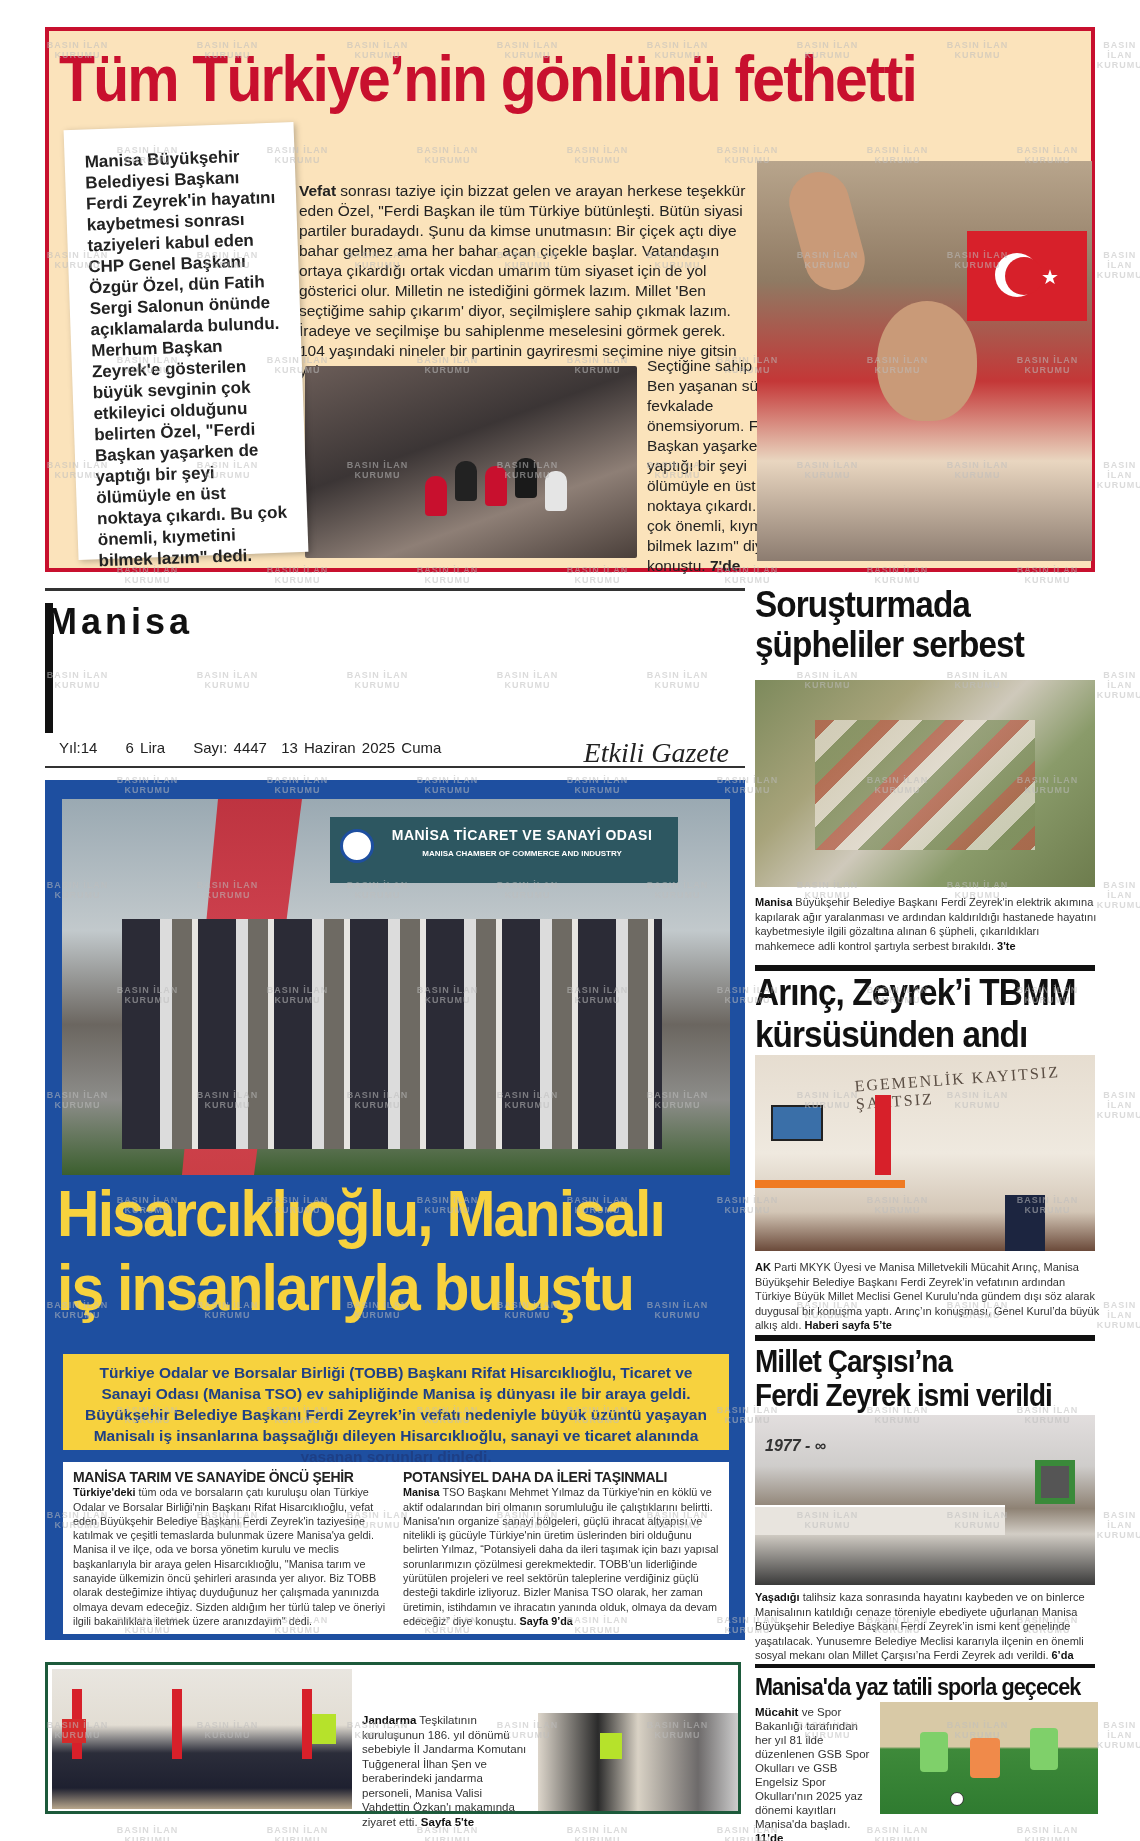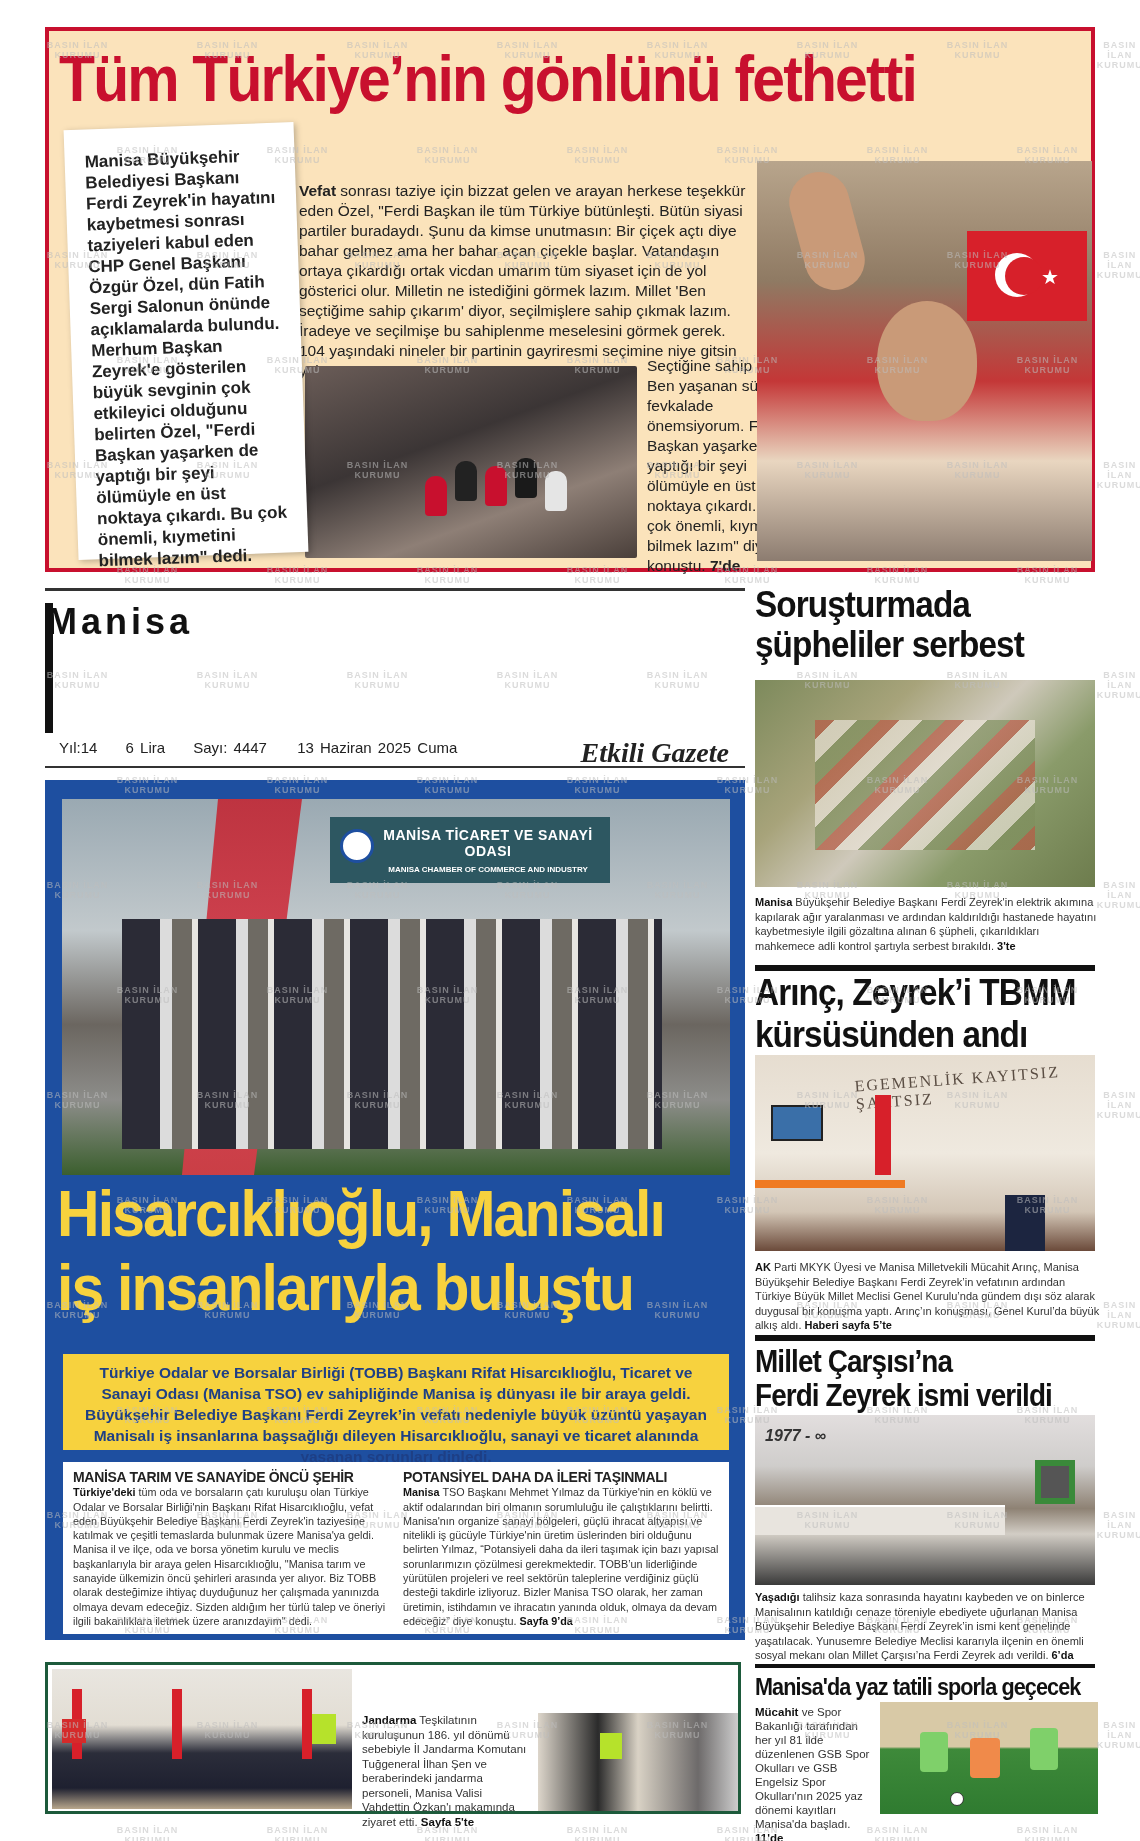--- a/index.html
+++ b/index.html
@@ -16,25 +16,25 @@
 #top-body2{left:598px;top:325px;width:160px;font-size:15.5px;line-height:20px;color:#222}
 #top-photo2{left:708px;top:130px;width:335px;height:400px;background:linear-gradient(180deg,#b8a58c 0%,#8f7a63 30%,#c43737 55%,#e9d6c0 75%,#8c7c70 100%)}
 .mic{width:22px;height:40px;border-radius:10px 10px 4px 4px;background:#c8102e;position:absolute}
 
 #mast{left:45px;top:588px;width:700px;height:180px;border-top:3px solid #333;border-bottom:2px solid #333}
 #mast-manisa{left:2px;top:10px;font-family:"Liberation Sans",sans-serif;font-weight:bold;font-size:36px;letter-spacing:4px;color:#111}
 #mast-manisa-bar{left:0;top:12px;width:8px;height:130px;background:#111}
 #mast-manset{left:14px;top:18px;font-family:"DejaVu Sans",sans-serif;font-weight:bold;font-size:138px;line-height:138px;color:#e31e24;letter-spacing:-4px;text-shadow:0 0 0 #fff,3px 3px 0 #ddd}
 #mast-meta{left:14px;top:148px;font-size:15px;color:#222;white-space:nowrap;word-spacing:2px}
 #mast-meta span{margin-right:22px}
-#mast-slogan{right:16px;top:146px;font-family:"Liberation Serif",serif;font-style:italic;font-weight:bold;font-size:28px;color:#222}
+#mast-slogan{right:16px;top:146px;font-family:"Liberation Serif",serif;font-style:italic;font-weight:normal;font-size:28px;color:#222}
 
 #main{left:45px;top:780px;width:700px;height:860px;background:#1e4fa0;border:2px solid #1e4fa0}
 #main-photo{left:15px;top:17px;width:668px;height:376px;background:linear-gradient(180deg,#9aa9b2 0%,#c2c9cc 35%,#6b6660 60%,#8d8d8a 80%,#3b5f2e 100%)}
-#tso-sign{left:268px;top:18px;width:280px;height:66px;background:#2d5761;color:#fff;text-align:center;padding-top:10px}
+#tso-sign{left:268px;top:18px;width:348px;height:66px;background:#2d5761;color:#fff;text-align:center;padding-top:10px}
 #tso-sign .big{font-weight:bold;font-size:14px;letter-spacing:0.5px}
 #tso-sign .small{font-weight:bold;font-size:8px;margin-top:6px}
 #tso-logo{left:10px;top:12px;width:34px;height:34px;border-radius:50%;background:#fff;border:3px solid #1e4fa0}
 #main-headline{left:10px;top:395px;width:680px;font-family:"Liberation Sans",sans-serif;font-weight:bold;font-size:64px;line-height:74px;color:#f7d23e;letter-spacing:-2px;transform:scaleX(0.92);transform-origin:left top;white-space:nowrap}
 #main-dek{left:16px;top:572px;width:666px;height:96px;background:#f7d23e;color:#1e3f85;font-weight:bold;font-size:15.5px;line-height:21px;text-align:center;padding:8px 10px}
 #main-cols{left:16px;top:680px;width:666px;height:172px;background:#fff;padding:8px 10px}
 .col{position:absolute;top:8px;width:320px;font-size:10.8px;line-height:14.3px;color:#333}
 .col h3{font-family:"Liberation Sans",sans-serif;font-weight:bold;font-size:14px;color:#222;letter-spacing:-0.3px;margin-bottom:1px}
 .col b{font-weight:bold;color:#111}
 
@@ -95,21 +95,21 @@
   </div>
   <div id="top-lede" class="abs">Manisa Büyükşehir Belediyesi Başkanı Ferdi Zeyrek'in hayatını kaybetmesi sonrası taziyeleri kabul eden CHP Genel Başkanı Özgür Özel, dün Fatih Sergi Salonun önünde açıklamalarda bulundu. Merhum Başkan Zeyrek'e gösterilen büyük sevginin çok etkileyici olduğunu belirten Özel, "Ferdi Başkan yaşarken de yaptığı bir şeyi ölümüyle en üst noktaya çıkardı. Bu çok önemli, kıymetini bilmek lazım" dedi.</div>
 </section>
 
 <header id="mast" class="abs">
   <div id="mast-manisa-bar" class="abs"></div>
   <div id="mast-manisa" class="abs">Manisa</div>
   <div id="mast-meta" class="abs">
     <span>Yıl:14</span>
     <span>6 Lira</span>
-    <span style="margin-right:24px">Sayı: 4447</span>
+    <span style="margin-right:8px">Sayı: 4447</span>
     <span>13 Haziran 2025 Cuma</span>
   </div>
   <div id="mast-slogan" class="abs">Etkili Gazete</div>
 </header>
 
 <section id="main" class="abs">
   <div id="main-photo" class="abs">
     <div class="abs" style="left:120px;top:0;width:120px;height:376px;background:linear-gradient(180deg,#c41f2c,#e3394a);clip-path:polygon(30% 0,100% 0,60% 100%,0 100%);opacity:.85"></div>
     <div id="tso-sign" class="abs">
       <div id="tso-logo" class="abs"></div>
@@ -157,21 +157,21 @@
   <div class="abs" style="left:250px;top:140px;width:40px;height:56px;background:#1c2540"></div>
 </div>
 <p id="r2-cap" class="abs rcap"><b>AK</b><span> Parti MKYK Üyesi ve Manisa Milletvekili Mücahit Arınç, Manisa Büyükşehir Belediye Başkanı Ferdi Zeyrek’in vefatının ardından Türkiye Büyük Millet Meclisi Genel Kurulu’nda gündem dışı söz alarak duygusal bir konuşma yaptı. Arınç’ın konuşması, Genel Kurul’da büyük alkış aldı. </span><b>Haberi sayfa 5’te</b></p>
 
 <div id="r3-bar" class="abs rbar"></div>
 <h2 id="r3-head" class="abs rh">
   <div>Millet Çarşısı’na</div>
   <div>Ferdi Zeyrek ismi verildi</div>
 </h2>
 <div id="r3-photo" class="abs">
-  <div class="abs" style="left:10px;top:12px;font-weight:bold;font-style:italic;font-size:16px;color:#333">1977 - ∞</div>
+  <div class="abs" style="left:10px;top:22px;font-weight:bold;font-style:italic;font-size:16px;color:#333">1977 - ∞</div>
   <div class="abs" style="left:0;top:90px;width:250px;height:30px;background:#e8e4de;border-top:2px solid #fff"></div>
   <div class="abs" style="left:280px;top:45px;width:40px;height:44px;border:6px solid #3a8a3a;background:#555"></div>
 </div>
 <p id="r3-cap" class="abs rcap"><b>Yaşadığı</b><span> talihsiz kaza sonrasında hayatını kaybeden ve on binlerce Manisalının katıldığı cenaze  töreniyle ebediyete uğurlanan Manisa Büyükşehir Belediye Başkanı Ferdi Zeyrek’in ismi kent genelinde yaşatılacak. Yunusemre Belediye Meclisi kararıyla ilçenin en önemli sosyal mekanı olan Millet Çarşısı’na Ferdi Zeyrek adı verildi. </span><b>6’da</b></p>
 
 <div id="r4-bar" class="abs rbar"></div>
 <h2 id="r4-head" class="abs rh">Manisa'da yaz tatili sporla geçecek</h2>
 <p id="r4-text" class="abs"><b>Mücahit</b><span> ve Spor Bakanlığı tarafından her yıl 81 ilde düzenlenen GSB Spor Okulları ve GSB Engelsiz Spor Okulları'nın 2025 yaz dönemi kayıtları Manisa'da başladı. </span><b>11'de</b></p>
 <div id="r4-photo" class="abs">
   <div class="abs" style="left:40px;top:30px;width:28px;height:40px;background:#7fd06a;border-radius:4px"></div>

